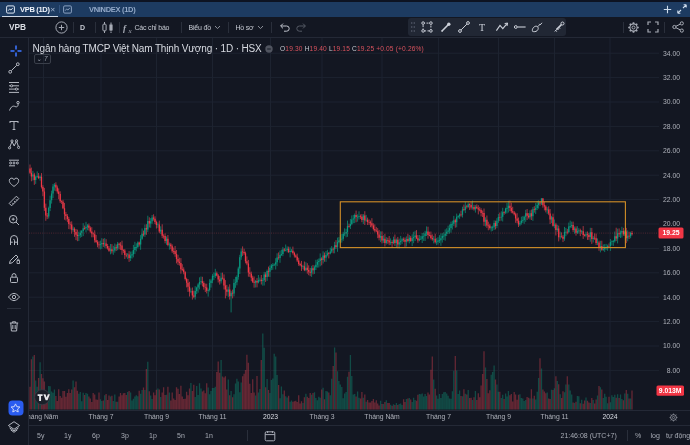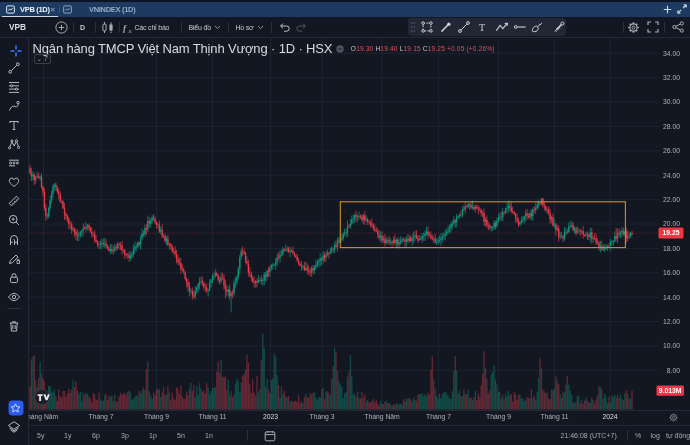--- a/index.html
+++ b/index.html
@@ -28,21 +28,21 @@
 
 
 #sidebar { position:absolute; left:0; top:38px; width:29px; height:407px; background:#131722;
   border-right:1px solid #242936; color:#b4b8c1; }
 .sbi { position:absolute; left:50%; transform:translate(-50%,-50%); }
 .bluebtn { width:15px; height:15px; background:#2a5cf0; border-radius:4px;
   display:flex; align-items:center; justify-content:center; }
 
 
 #legend { position:absolute; left:32.5px; top:43px; height:11px; display:flex; align-items:center; }
-#legend .t1 { font-size:13px; color:#d8dbe2; letter-spacing:-0.15px; }
+#legend .t1 { font-size:10px; color:#d8dbe2; letter-spacing:-0.15px; }
 #legend .vals { font-size:6.6px; letter-spacing:0.16px; margin-left:7px; }
 #legend .vals .k { color:#c5c9d1; }
 #legend .vals .vr { color:#d9535e; }
 #badge7 { position:absolute; left:33.5px; top:53.5px; width:17px; height:10.5px; border:1px solid #3a3f4a;
   border-radius:2px; color:#9aa0ab; font-size:6.5px; display:flex; align-items:center; justify-content:center; }
 
 
 #botbar { position:absolute; left:29px; top:424.5px; width:661px; height:20.5px; background:#131722;
   border-top:1px solid #242936; color:#a7abb5; }
 #botbar .bt { position:absolute; top:0; height:20px; display:flex; align-items:center; font-size:7px; white-space:nowrap; }

